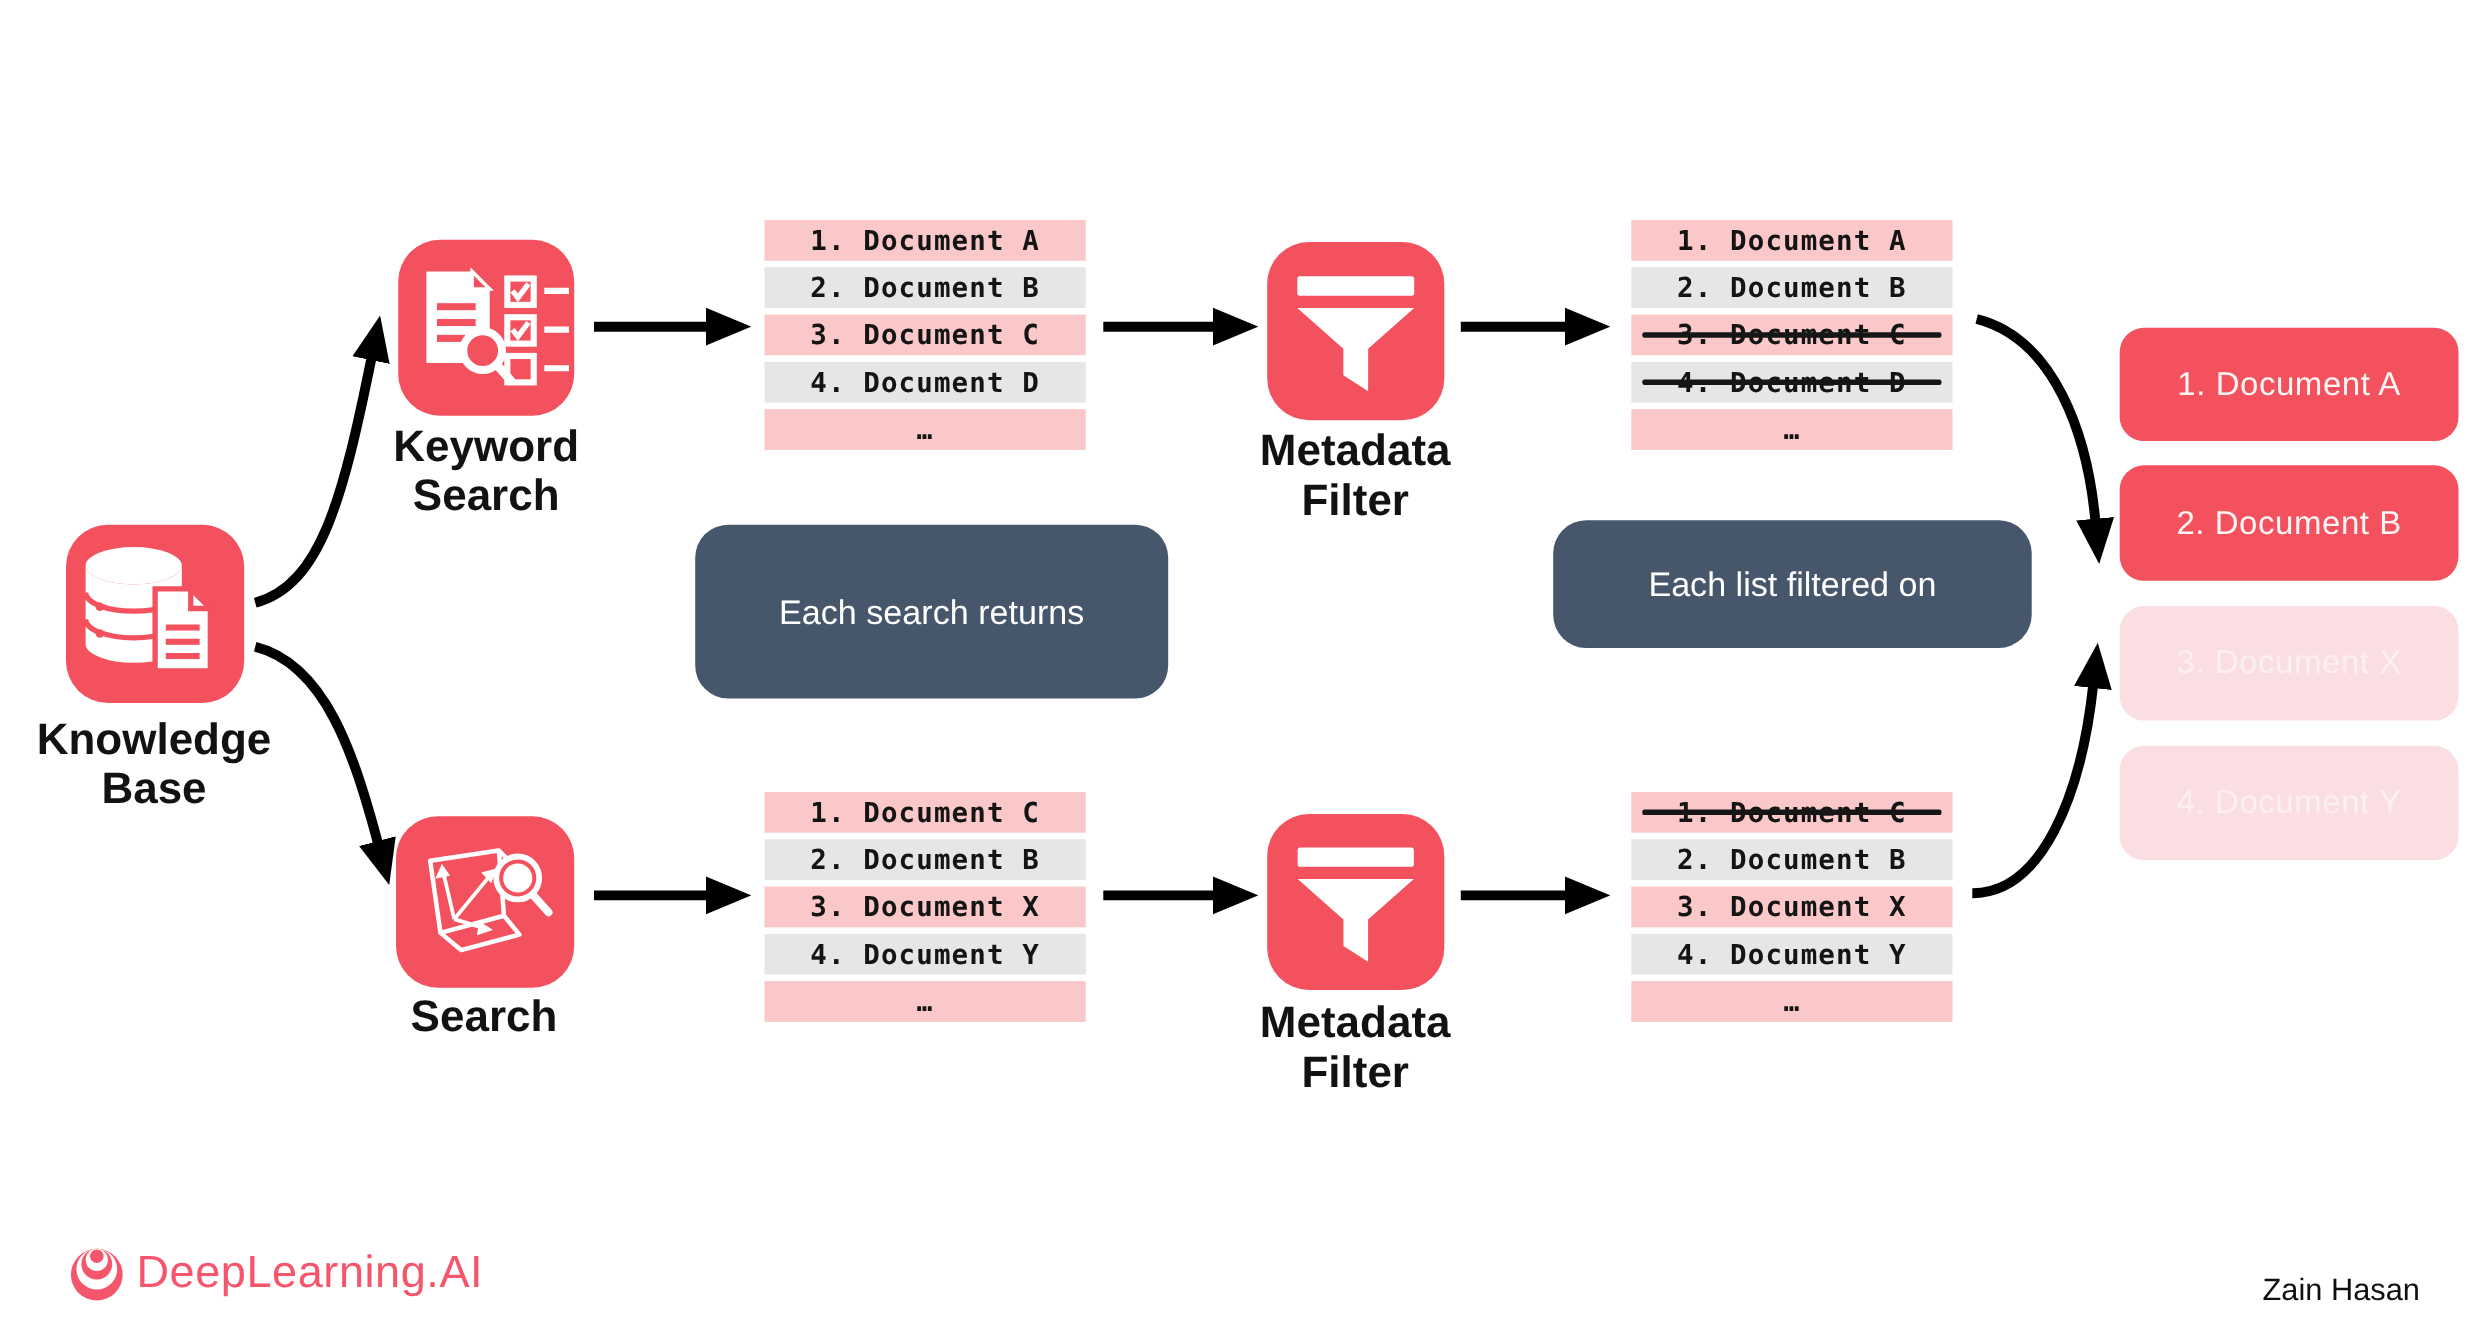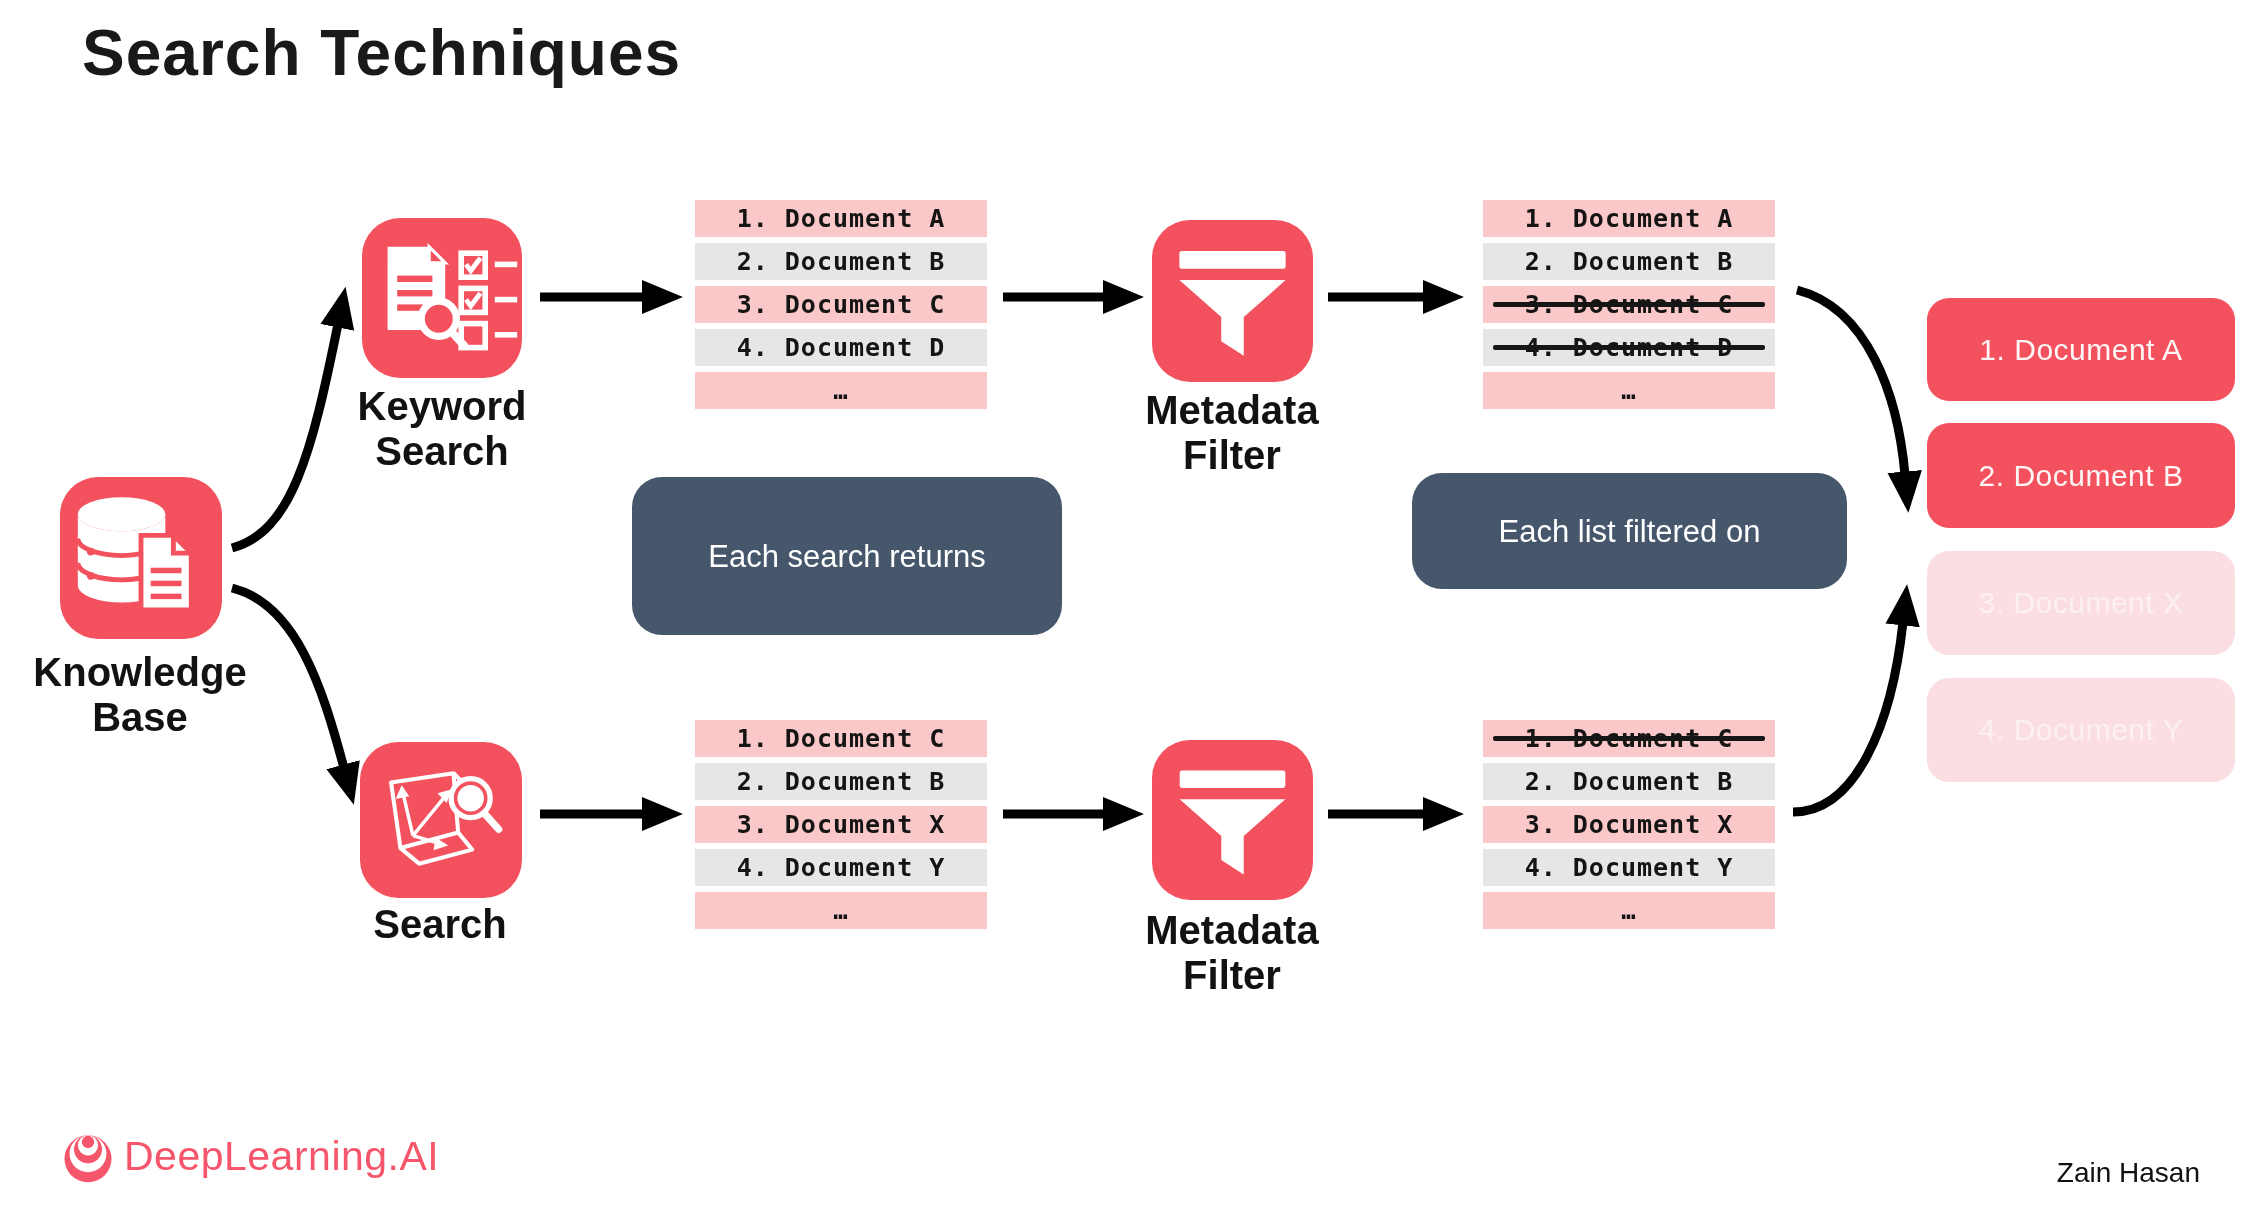--- a/index.html
+++ b/index.html
@@ -37,21 +37,20 @@
   .logo{position:absolute;left:60px;top:1128px;display:flex;align-items:center;}
   .logo svg{width:56px;height:56px;display:block;}
   .logo .logotext{margin-left:8px;font-size:41px;font-weight:400;color:#F6566C;letter-spacing:0.5px;}
   .author{position:absolute;left:1880px;top:1134px;width:320px;text-align:right;font-size:28px;font-weight:400;color:#101010;margin-top:23px;}
 </style>
 </head>
 <body>
 
 <div id="canvas">
 
-  <div class="title">Search Techniques</div>
 
   <svg id="arrows" viewBox="0 0 2254 1218">
     <defs>
       <marker id="ah" viewBox="0 0 12 10" refX="1" refY="5" markerWidth="4.6" markerHeight="4.2" orient="auto" markerUnits="strokeWidth">
         <path d="M0,0 L12,5 L0,10 Z" fill="#000"></path>
       </marker>
     </defs>
     <g stroke="#000" stroke-width="9" fill="none">
       <path d="M 232 548 C 292 532, 312 452, 338 324" marker-end="url(#ah)"></path>
       <path d="M 232 588 C 296 604, 322 686, 344 768" marker-end="url(#ah)"></path>

